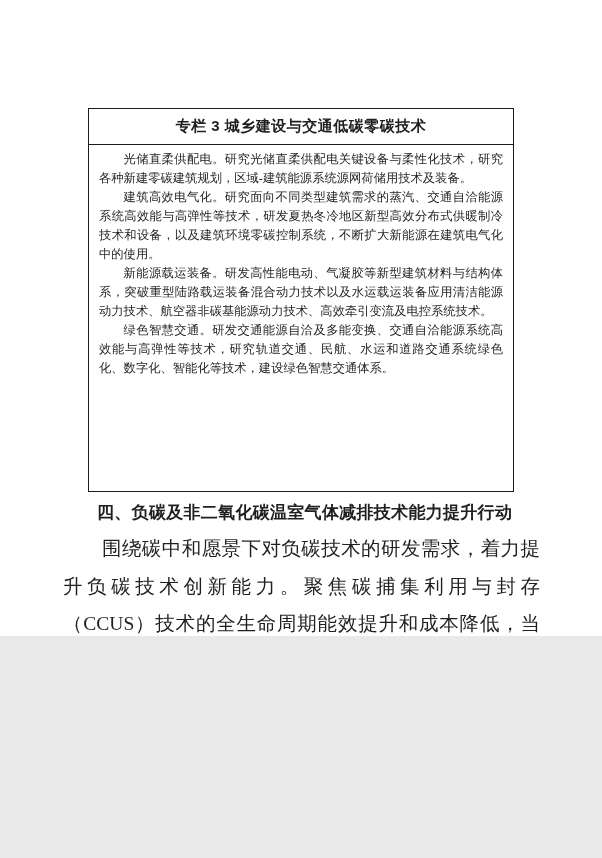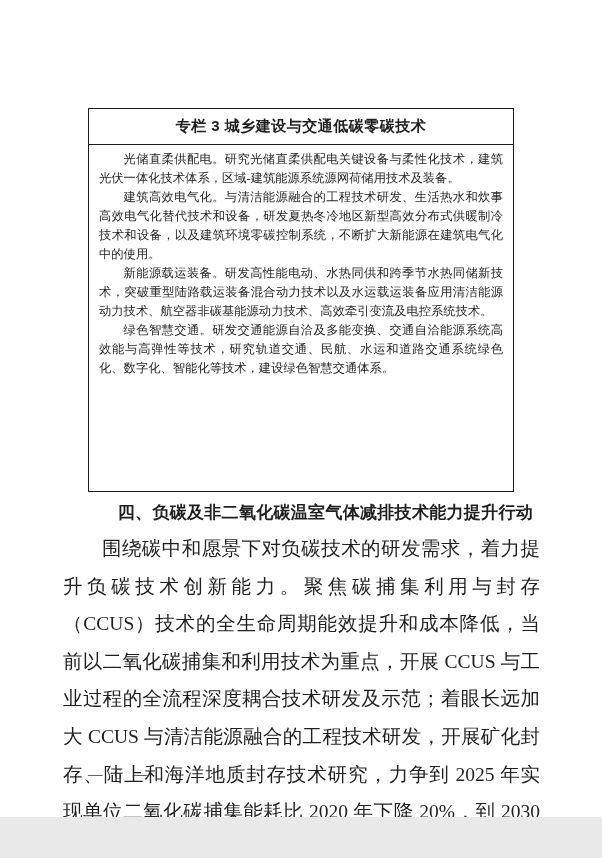--- a/index.html
+++ b/index.html
@@ -1,19 +1,19 @@
 <!DOCTYPE html>
 <html><head>
 <meta charset="utf-8">
 <style>
   html, body { margin: 0; padding: 0; background: #e9e9e9; }
   .page {
     position: relative;
     width: 602px;
-    height: 817px;
+    height: 636px;
     margin: 0 auto;
     background: #ffffff;
     color: #1f1f1f;
     overflow: hidden;
     font-family: "Liberation Serif", "DejaVu Serif", serif;
   }
 
   
   .column-box {
     position: absolute;
@@ -43,30 +43,29 @@
     text-align: justify;
   }
   .column-box-body p {
     margin: 0;
     text-indent: 2em;
   }
 
   
   .section-heading {
     position: absolute;
-    left: 56px;
+    left: 63px;
     top: 501px;
     width: 477px;
     font-family: "Liberation Sans", "DejaVu Sans", sans-serif;
     font-weight: bold;
     font-size: 17px;
     line-height: 24px;
     text-indent: 2em;
     letter-spacing: 0.3px;
-    text-align: right;
   }
 
   
   .section-paragraph {
     position: absolute;
     left: 63px;
     top: 530px;
     width: 477px;
     font-size: 19.5px;
     line-height: 37.6px;
@@ -85,23 +84,23 @@
   }
 </style>
 </head>
 <body>
 
 <div class="page">
 
   <div class="column-box">
     <div class="column-box-title">专栏 3  城乡建设与交通低碳零碳技术</div>
     <div class="column-box-body">
-      <p>光储直柔供配电。研究光储直柔供配电关键设备与柔性化技术，建筑光伏一体化技术体系，区域-建筑能源系统源网荷储用技术及装备。</p>
-      <p>建筑高效电气化。与清洁能源融合的工程技术研发、生活热水和炊事高效电气化替代技术和设备，研发夏热冬冷地区新型高效分布式供暖制冷技术和设备，以及建筑环境零碳控制系统，不断扩大新能源在建筑电气化中的使用。</p>
-      <p>新能源载运装备。研发高性能电动、水热同供和跨季节水热同储新技术，突破重型陆路载运装备混合动力技术以及水运载运装备应用清洁能源动力技术、航空器非碳基能源动力技术、高效牵引变流及电控系统技术。</p>
+      <p>光储直柔供配电。研究光储直柔供配电关键设备与柔性化技术，研究各种新建零碳建筑规划，区域-建筑能源系统源网荷储用技术及装备。</p>
+      <p>建筑高效电气化。研究面向不同类型建筑需求的蒸汽、交通自洽能源系统高效能与高弹性等技术，研发夏热冬冷地区新型高效分布式供暖制冷技术和设备，以及建筑环境零碳控制系统，不断扩大新能源在建筑电气化中的使用。</p>
+      <p>新能源载运装备。研发高性能电动、气凝胶等新型建筑材料与结构体系，突破重型陆路载运装备混合动力技术以及水运载运装备应用清洁能源动力技术、航空器非碳基能源动力技术、高效牵引变流及电控系统技术。</p>
       <p>绿色智慧交通。研发交通能源自洽及多能变换、交通自洽能源系统高效能与高弹性等技术，研究轨道交通、民航、水运和道路交通系统绿色化、数字化、智能化等技术，建设绿色智慧交通体系。</p>
     </div>
   </div>
 
   <div class="section-heading">四、负碳及非二氧化碳温室气体减排技术能力提升行动</div>
 
   <div class="section-paragraph">围绕碳中和愿景下对负碳技术的研发需求，着力提升负碳技术创新能力。聚焦碳捕集利用与封存（CCUS）技术的全生命周期能效提升和成本降低，当前以二氧化碳捕集和利用技术为重点，开展 CCUS 与工业过程的全流程深度耦合技术研发及示范；着眼长远加大 CCUS 与清洁能源融合的工程技术研发，开展矿化封存、陆上和海洋地质封存技术研究，力争到 2025 年实现单位二氧化碳捕集能耗比 2020 年下降 20%，到 2030 年下降 30%，实现捕集</div>
 
   <div class="page-number">— 6 —</div>
 

